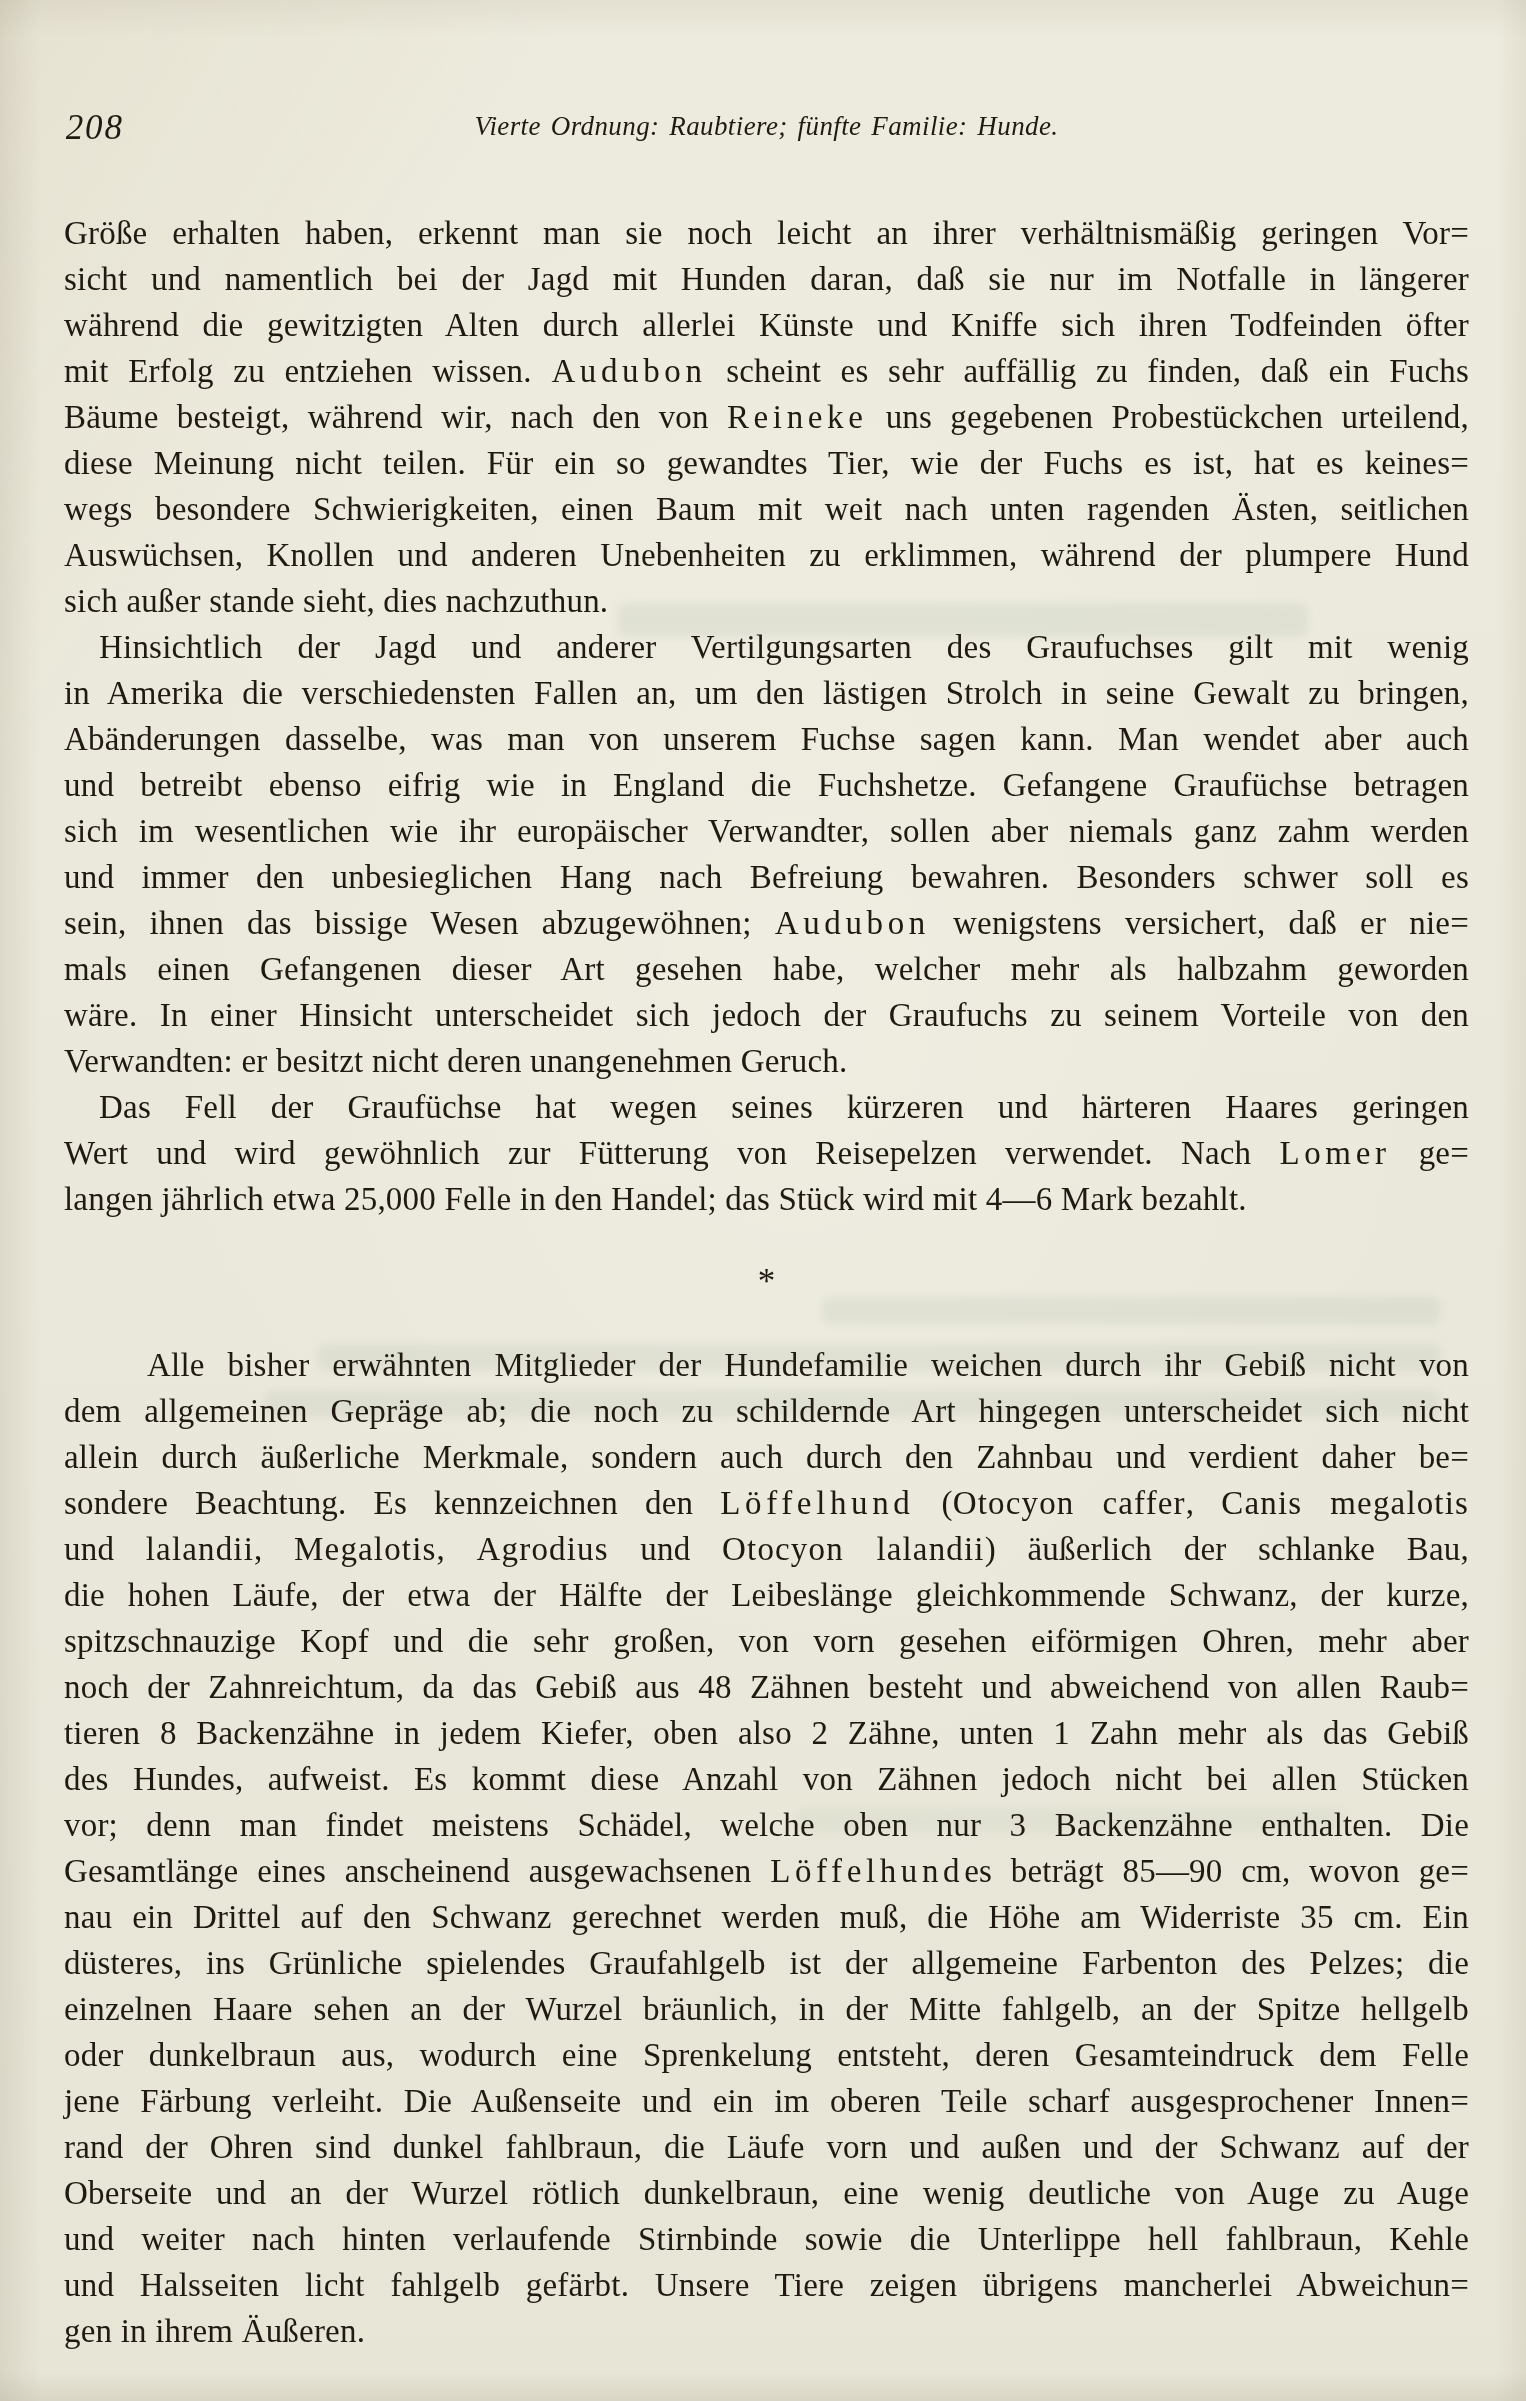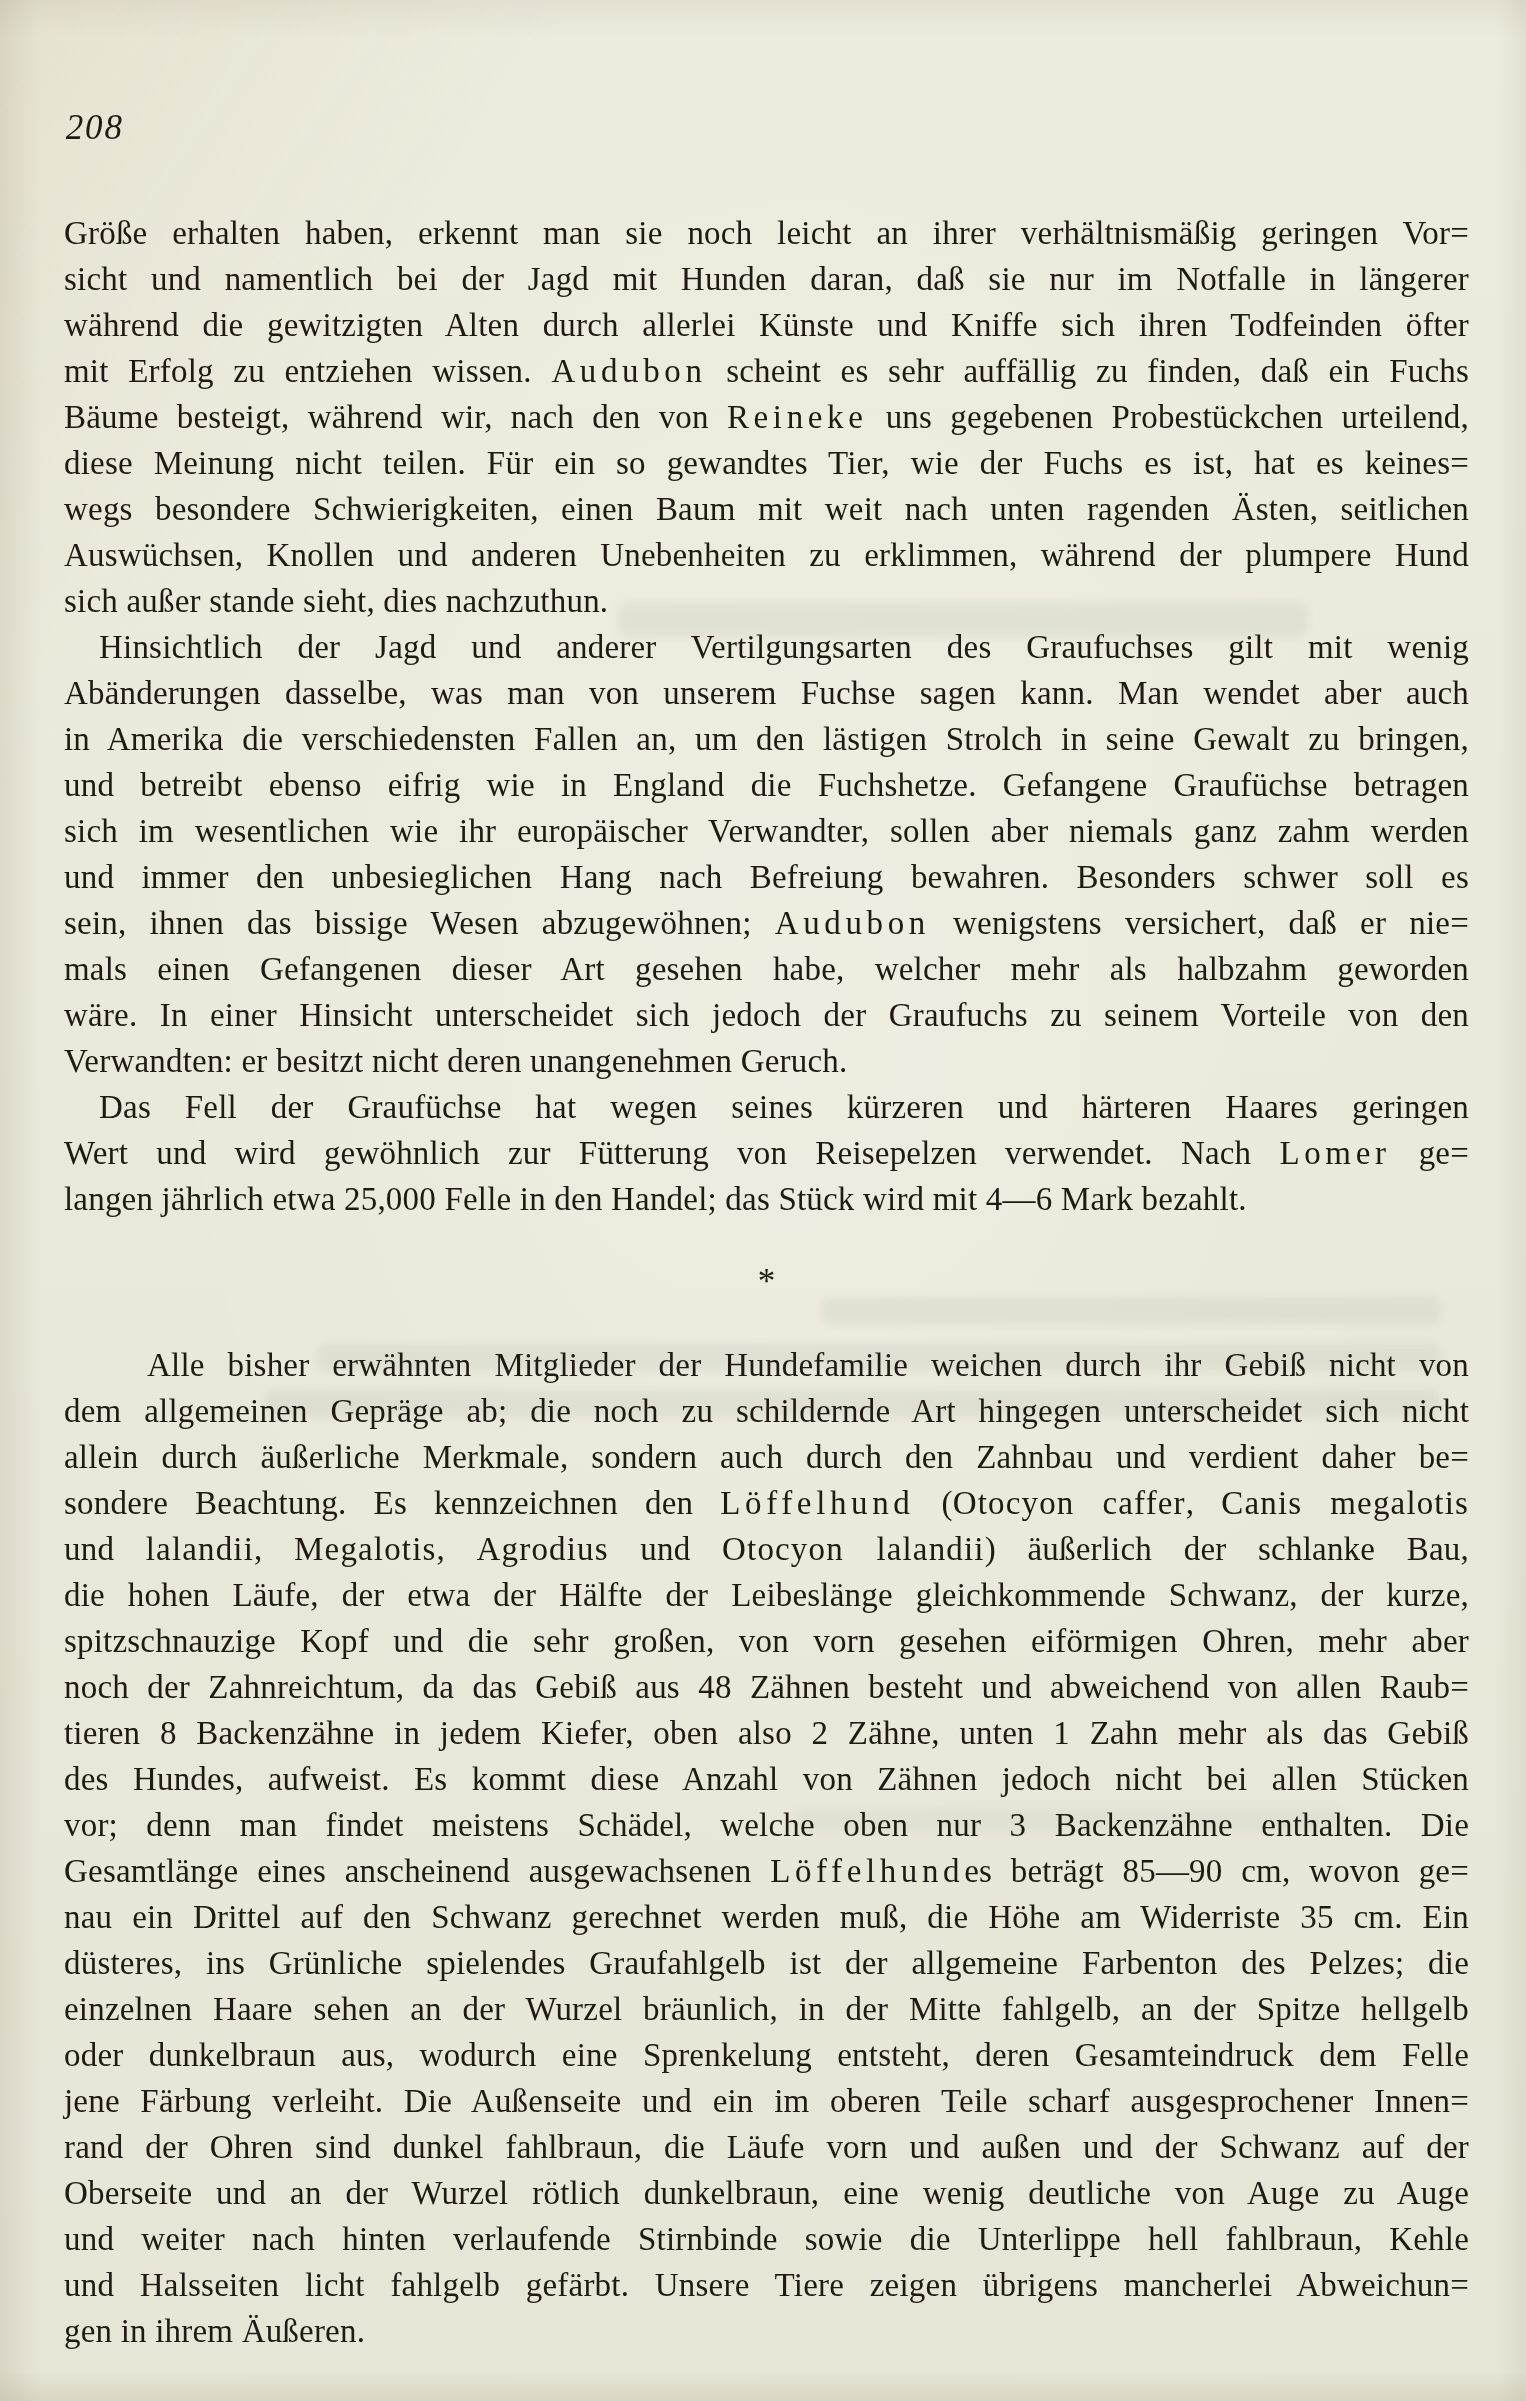--- a/index.html
+++ b/index.html
@@ -74,38 +74,39 @@
 <div class="page-shade"></div>
 
 <div class="smudge s1"></div>
 <div class="smudge s2"></div>
 <div class="smudge s3"></div>
 <div class="smudge s4"></div>
 <div class="smudge s5"></div>
 
 <div class="header">
   <span class="page-number">208</span>
+  <span class="running-head">Vierte Ordnung: Raubtiere; fünfte Familie: Hunde.</span>
 </div>
 
 <div class="text-body">
     <div class="para indent-none">
       <div class="line">Größe erhalten haben, erkennt man sie noch leicht an ihrer verhältnismäßig geringen Vor=</div>
       <div class="line">sicht und namentlich bei der Jagd mit Hunden daran, daß sie nur im Notfalle in längerer</div>
       <div class="line">während die gewitzigten Alten durch allerlei Künste und Kniffe sich ihren Todfeinden öfter</div>
       <div class="line">mit Erfolg zu entziehen wissen. <span class="sperr">Audubon</span> scheint es sehr auffällig zu finden, daß ein Fuchs</div>
       <div class="line">Bäume besteigt, während wir, nach den von <span class="sperr">Reineke</span> uns gegebenen Probestückchen urteilend,</div>
       <div class="line">diese Meinung nicht teilen. Für ein so gewandtes Tier, wie der Fuchs es ist, hat es keines=</div>
       <div class="line">wegs besondere Schwierigkeiten, einen Baum mit weit nach unten ragenden Ästen, seitlichen</div>
       <div class="line">Auswüchsen, Knollen und anderen Unebenheiten zu erklimmen, während der plumpere Hund</div>
       <div class="line last">sich außer stande sieht, dies nachzuthun.</div>
     </div>
     <div class="para indent-small">
       <div class="line">Hinsichtlich der Jagd und anderer Vertilgungsarten des Graufuchses gilt mit wenig</div>
+      <div class="line">in Amerika die verschiedensten Fallen an, um den lästigen Strolch in seine Gewalt zu bringen,</div>
       <div class="line">Abänderungen dasselbe, was man von unserem Fuchse sagen kann.  Man wendet aber auch</div>
-      <div class="line">in Amerika die verschiedensten Fallen an, um den lästigen Strolch in seine Gewalt zu bringen,</div>
       <div class="line">und betreibt ebenso eifrig wie in England die Fuchshetze.  Gefangene Graufüchse betragen</div>
       <div class="line">sich im wesentlichen wie ihr europäischer Verwandter, sollen aber niemals ganz zahm werden</div>
       <div class="line">und immer den unbesieglichen Hang nach Befreiung bewahren.  Besonders schwer soll es</div>
       <div class="line">sein, ihnen das bissige Wesen abzugewöhnen; <span class="sperr">Audubon</span> wenigstens versichert, daß er nie=</div>
       <div class="line">mals einen Gefangenen dieser Art gesehen habe, welcher mehr als halbzahm geworden</div>
       <div class="line">wäre.  In einer Hinsicht unterscheidet sich jedoch der Graufuchs zu seinem Vorteile von den</div>
       <div class="line last">Verwandten: er besitzt nicht deren unangenehmen Geruch.</div>
     </div>
     <div class="para indent-small">
       <div class="line">Das Fell der Graufüchse hat wegen seines kürzeren und härteren Haares geringen</div>

